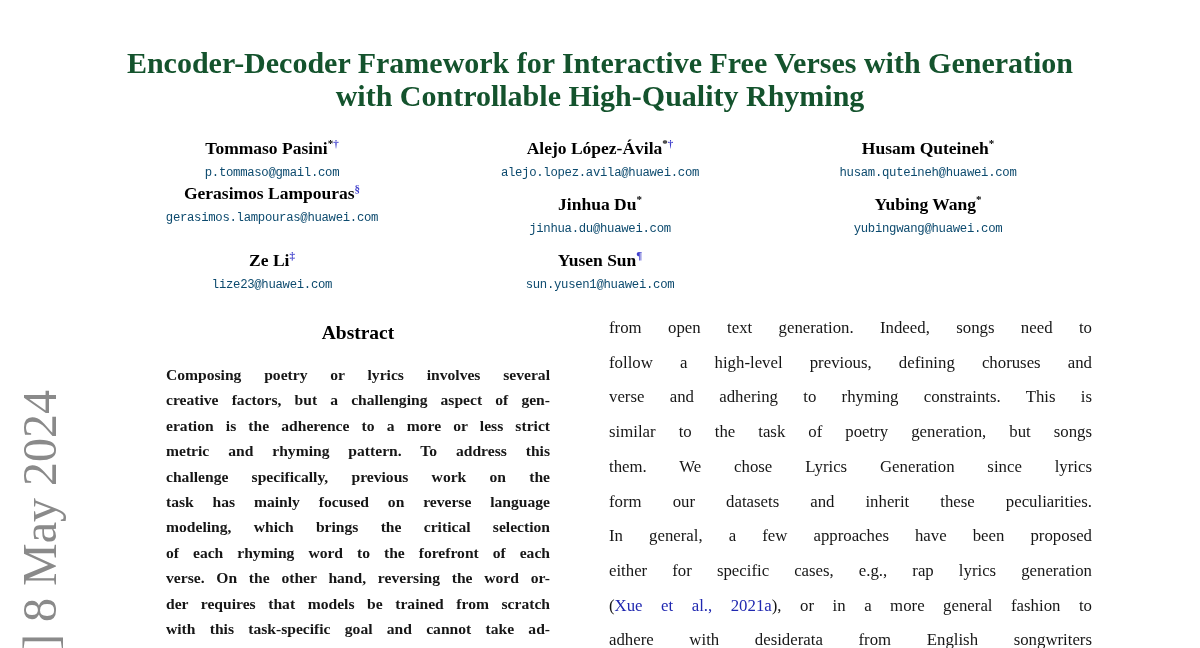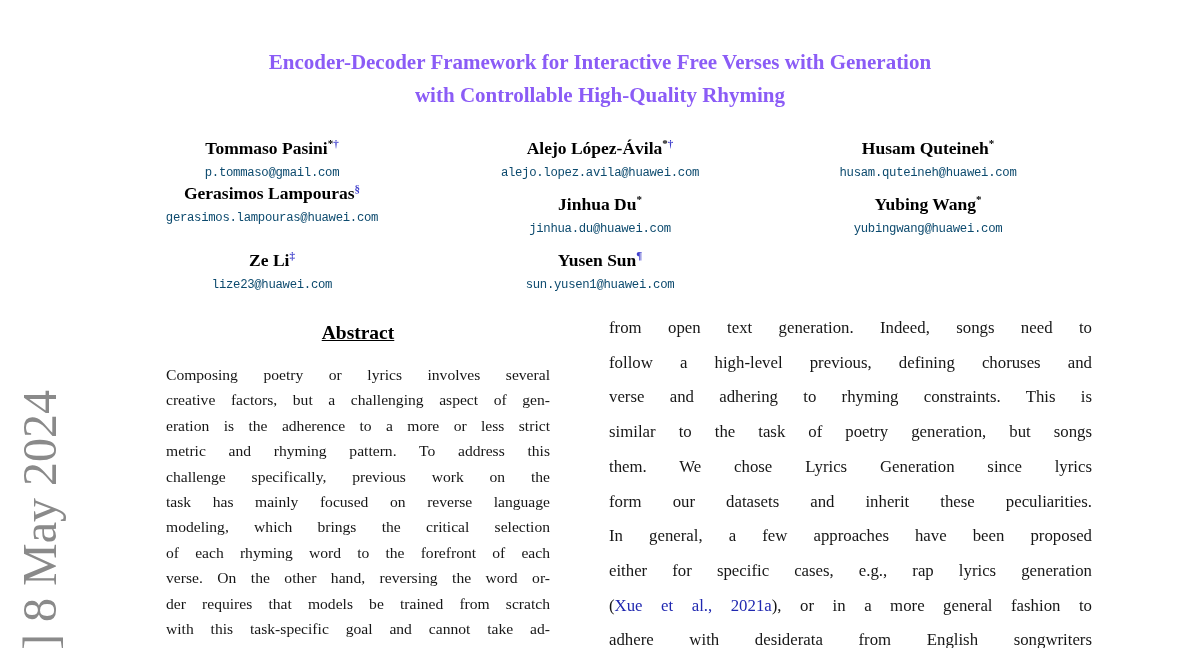--- a/index.html
+++ b/index.html
@@ -28,24 +28,24 @@
     font-family: "Liberation Serif", serif;
   }
 
   
   .title {
     position: absolute;
     left: 60px;
     right: 60px;
     top: 46px;
     text-align: center;
-    font-size: 21px;
+    font-size: 30px;
     line-height: 33px;
     font-weight: bold;
-    color: #8b5cf6;
+    color: #14532d;
   }
 
   
   .authors {
     position: absolute;
     left: 108px;
     top: 136px;
     width: 984px;
     display: grid;
     grid-template-columns: repeat(3, 1fr);
@@ -79,28 +79,27 @@
     position: absolute;
     left: 153px;
     top: 322px;
     width: 410px;
   }
   .abstract-heading {
     text-align: center;
     font-size: 19.5px;
     font-weight: bold;
     color: #000;
-    text-decoration: underline;
   }
   .abstract-body {
     margin: 18px auto 0 auto;
     width: 384px;
     font-size: 15.6px;
   }
-  .abstract-body .line { line-height: 25.4px; }
+  .abstract-body .line { line-height: 25.4px; font-weight: bold; }
 
   .col-right {
     position: absolute;
     left: 609px;
     top: 307px;
     width: 483px;
     font-size: 16.8px;
   }
   .col-right .line { line-height: 26.7px; margin-top: 8px; }
 

